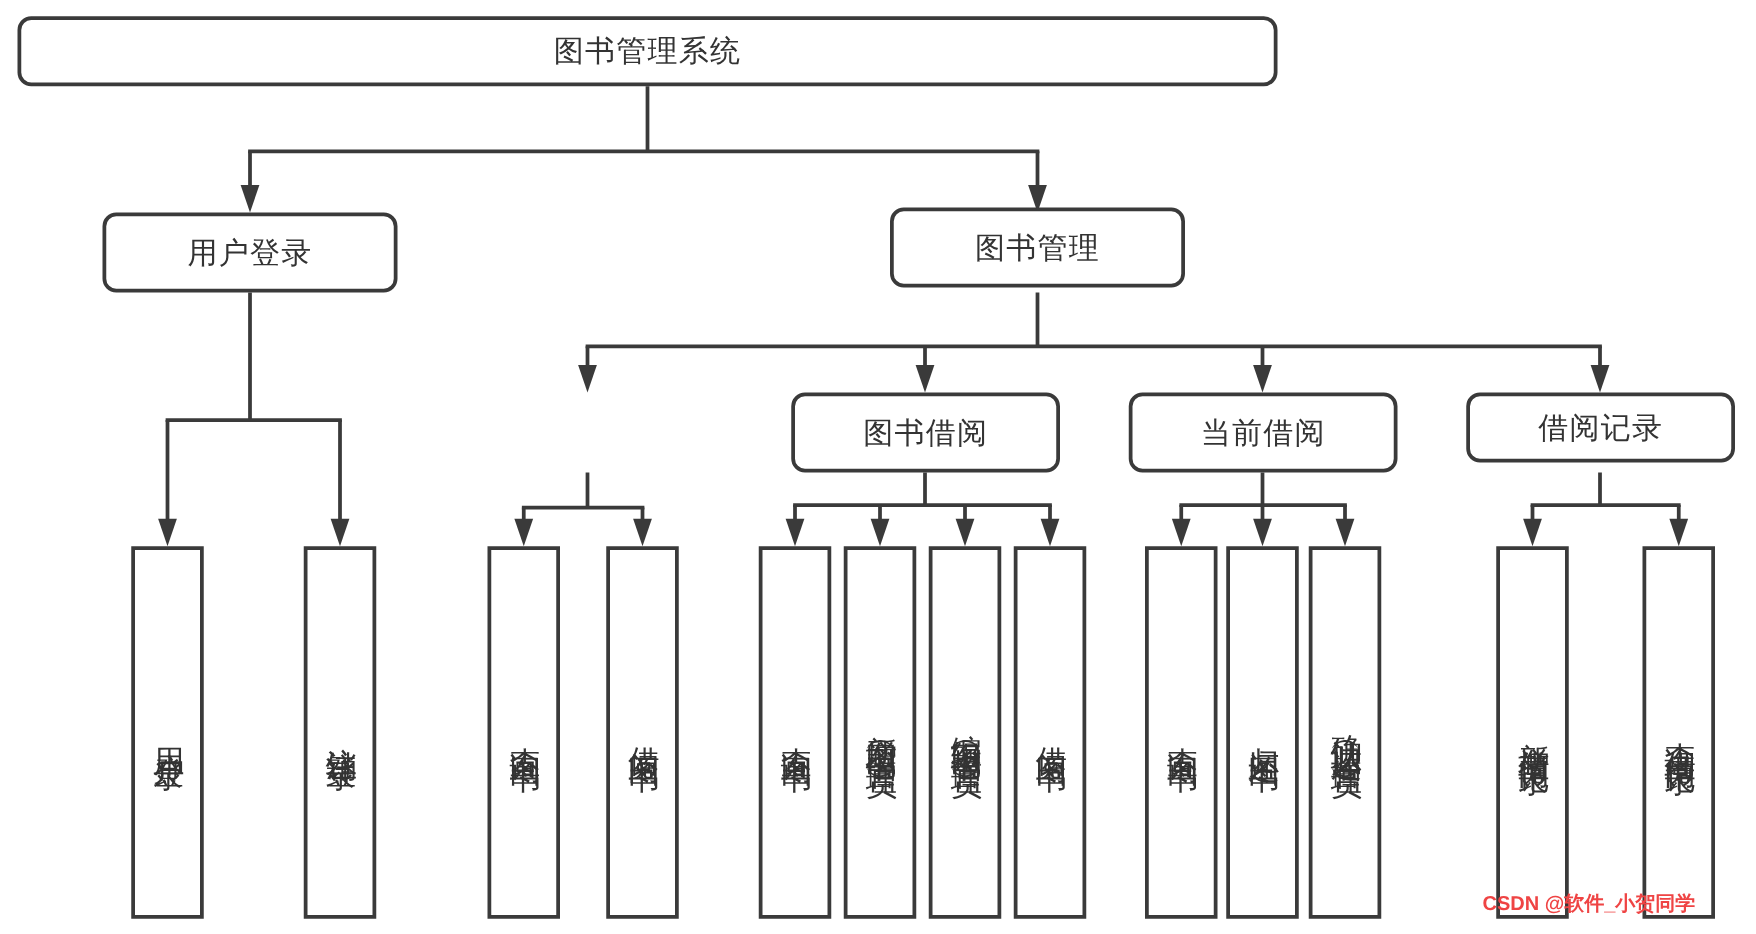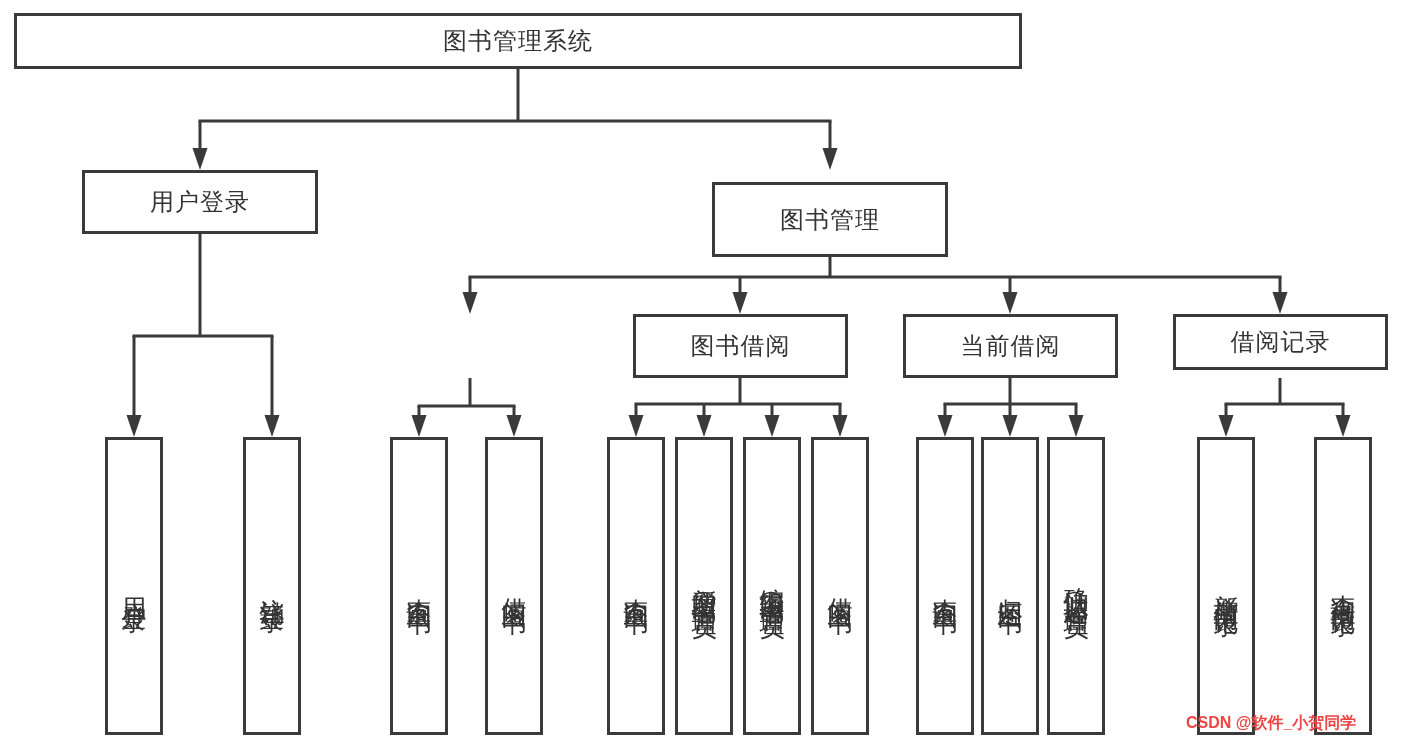--- a/index.html
+++ b/index.html
@@ -15,21 +15,21 @@
   .node{
     position:absolute;
     box-sizing:border-box;
     border:3px solid #3a3a3a;
     background:#ffffff;
     display:flex;
     align-items:center;
     justify-content:center;
     z-index:2;
   }
-  .node.h{font-size:24px;letter-spacing:1px;}
+  .node.h{font-size:24px;letter-spacing:1px;border-radius:11px;}
   .node.v{font-size:25px;}
   .vtext{
     writing-mode:vertical-rl;
     text-orientation:mixed;
     letter-spacing:4px;
     line-height:1;
     white-space:nowrap;
   }
   #watermark{
     position:absolute;
@@ -97,21 +97,21 @@
       <line x1="1224.5" y1="404" x2="1344.5" y2="404" stroke="#3a3a3a" stroke-width="3"></line>
       <line x1="1226" y1="404" x2="1226" y2="419" stroke="#3a3a3a" stroke-width="3"></line>
       <polygon points="1218.5,415 1233.5,415 1226,437" fill="#3a3a3a"></polygon>
       <line x1="1343" y1="404" x2="1343" y2="419" stroke="#3a3a3a" stroke-width="3"></line>
       <polygon points="1335.5,415 1350.5,415 1343,437" fill="#3a3a3a"></polygon>
     </svg>
 
   <div class="node h" style="left:14px;top:13px;width:1008px;height:56px">图书管理系统</div>
 
   <div class="node h" style="left:82px;top:170px;width:236px;height:64px">用户登录</div>
-  <div class="node h" style="left:712px;top:182px;width:236px;height:75px">图书管理</div>
+  <div class="node h" style="left:712px;top:166px;width:236px;height:64px">图书管理</div>
 
   <div class="node h" style="left:633px;top:314px;width:215px;height:64px">图书借阅</div>
   <div class="node h" style="left:903px;top:314px;width:215px;height:64px">当前借阅</div>
   <div class="node h" style="left:1173px;top:314px;width:215px;height:56px">借阅记录</div>
 
   <div class="node v" style="left:105px;top:437px;width:58px;height:298px">
     <span class="vtext">用户登录</span>
     </div>
   <div class="node v" style="left:243px;top:437px;width:58px;height:298px">
     <span class="vtext">注销登录</span>

